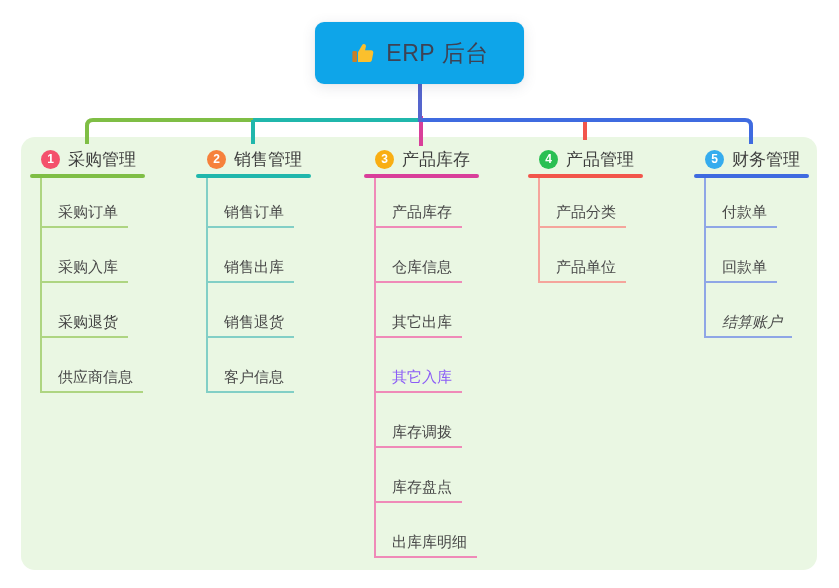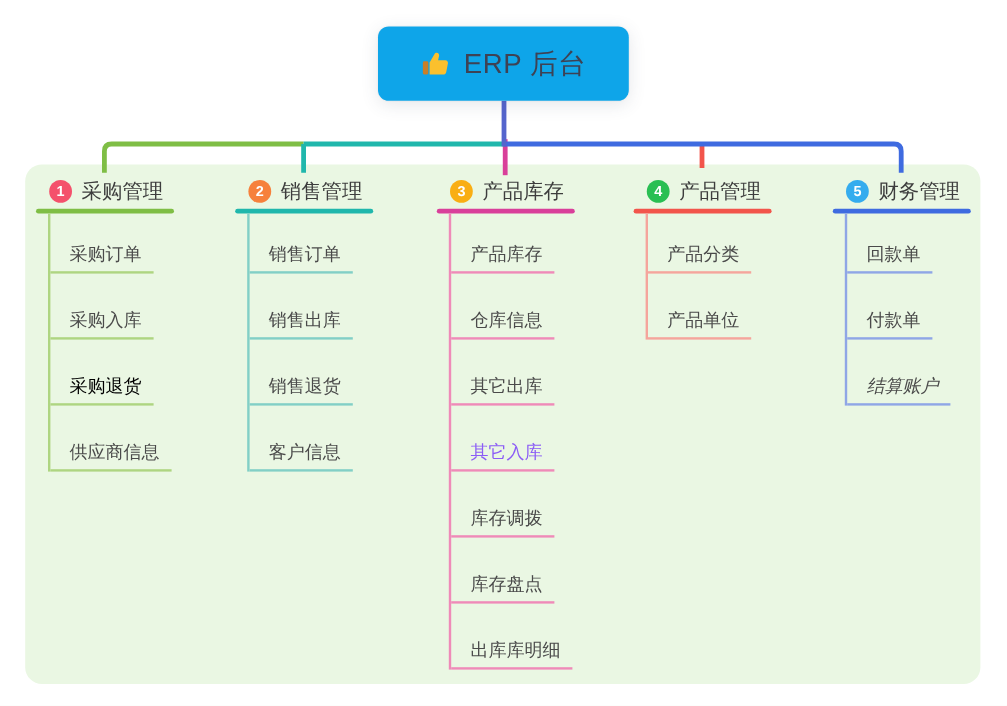--- a/index.html
+++ b/index.html
@@ -93,21 +93,21 @@
       </div>
       <div class="header-underline"></div>
       <ul class="children">
           <li>
             <span class="child-label" style="color: rgb(74, 74, 74);">采购订单</span>
           </li>
           <li>
             <span class="child-label" style="color: rgb(74, 74, 74);">采购入库</span>
           </li>
           <li>
-            <span class="child-label" style="color: #000000;">采购退货</span>
+            <span class="child-label" style="color: #404040;">采购退货</span>
           </li>
           <li>
             <span class="child-label" style="color: rgb(74, 74, 74);">供应商信息</span>
           </li>
         </ul>
     </div>
 
     <div class="branch" style="--main: #20b7ac; --light: #82cfc6; --badge: #f6813c;">
       <div class="branch-header">
         <span class="badge">2</span>
@@ -178,25 +178,25 @@
     </div>
 
     <div class="branch" style="--main: #3f6be0; --light: #8fa6e6; --badge: #35acee;">
       <div class="branch-header">
         <span class="badge">5</span>
         <span class="branch-title" style="color: rgb(61, 61, 61);">财务管理</span>
       </div>
       <div class="header-underline"></div>
       <ul class="children">
           <li>
+            <span class="child-label" style="color: rgb(74, 74, 74);">付款单</span>
+          </li>
+          <li>
             <span class="child-label" style="color: rgb(74, 74, 74);">回款单</span>
           </li>
           <li>
-            <span class="child-label" style="color: rgb(74, 74, 74);">付款单</span>
-          </li>
-          <li>
             <span class="child-label" style="color: rgb(74, 74, 74); font-style: italic;">结算账户</span>
           </li>
         </ul>
     </div>
   </div>
 
 </div>
 
 </body></html>

